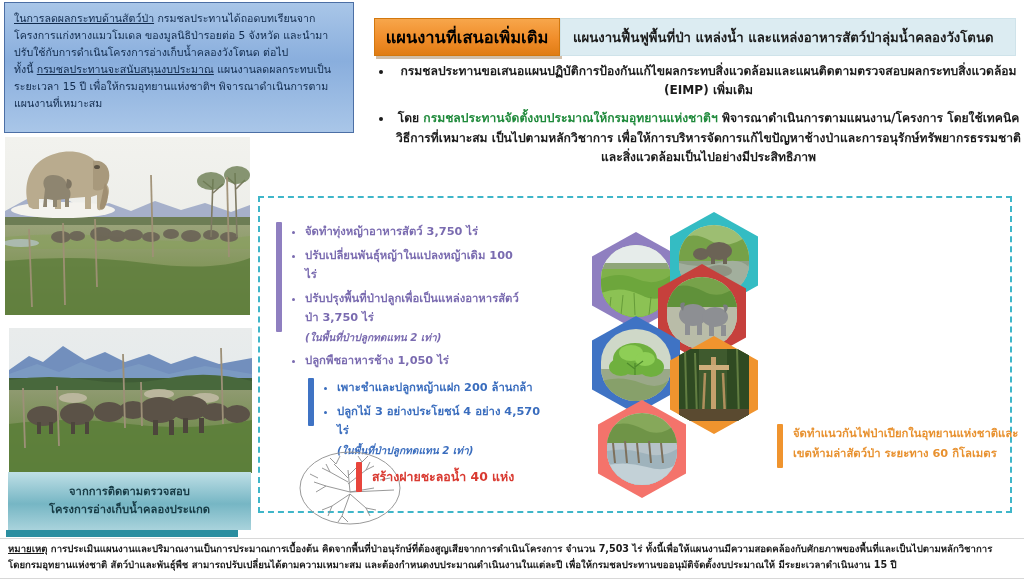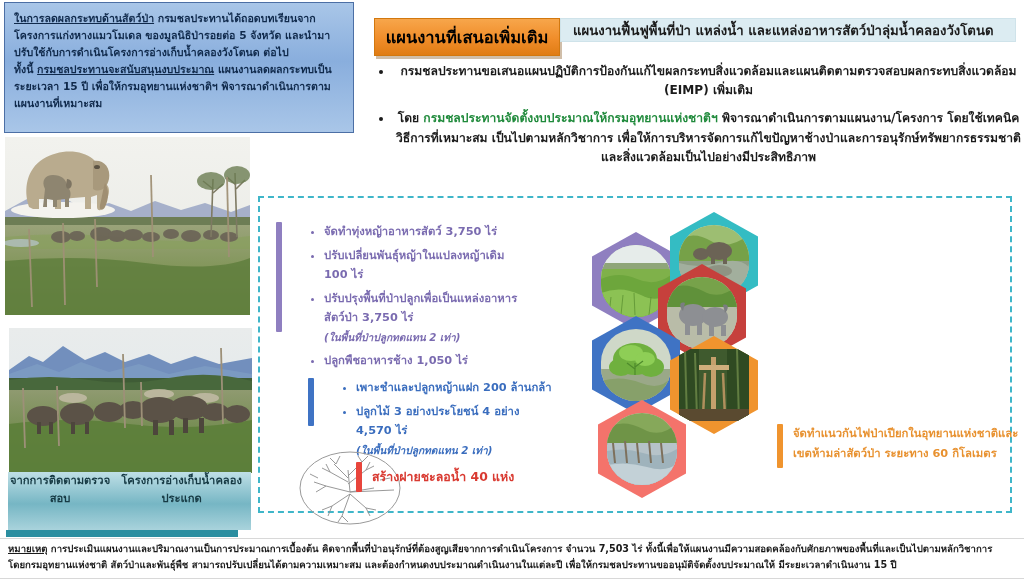--- a/index.html
+++ b/index.html
@@ -12,36 +12,36 @@
   #slide{position:absolute;left:0;top:0;width:1024px;height:579px;}
 
   
   .note-box{
     position:absolute;left:4px;top:2px;width:350px;height:131px;
     background:linear-gradient(180deg,#a9c6e8 0%,#89aedd 45%,#a9c6e8 100%);
     border:1px solid #4c6fa5;
     box-sizing:border-box;
     padding:7px 8px 4px 9px;
     color:#102a4c;font-size:10.6px;line-height:17.0px;
-    font-weight:700;
+    font-weight:400;
   }
   .note-box .u{text-decoration:underline;}
 
   
   .hdr-tag{
     position:absolute;left:374px;top:18px;width:186px;height:38px;
     background:linear-gradient(180deg,#f7a64b 0%,#f08d2a 55%,#e07c14 100%);
     border:1px solid #d2780f;
     box-shadow:2px 3px 0 rgba(120,70,10,.35);
     display:flex;align-items:center;justify-content:center;
     color:#000;font-weight:700;font-size:16.5px;
     box-sizing:border-box;
   }
   .hdr-bar{
-    position:absolute;left:560px;top:18px;width:456px;height:24px;
+    position:absolute;left:560px;top:18px;width:456px;height:38px;
     background:#dcecf2;border:1px solid #cfe3ea;
     display:flex;align-items:center;
     padding-left:12px;box-sizing:border-box;
     color:#1b1b1b;font-weight:700;font-size:13.2px;
   }
 
   
   .top-bullets{
     position:absolute;left:374px;top:62px;width:648px;
     color:#1b1b1b;font-size:12.1px;line-height:19.2px;font-weight:700;text-align:center;
@@ -51,36 +51,36 @@
   .grn{color:#1f8a3b;}
 
   
   .photo{position:absolute;border:1px solid #ffffff;overflow:hidden;}
   .ph1{left:4px;top:136px;width:245px;height:178px;}
   .ph2{left:8px;top:327px;width:243px;height:145px;}
   .cap{
     position:absolute;left:8px;top:472px;width:243px;height:58px;
     background:linear-gradient(180deg,#bfdfe6 0%,#76b6c4 55%,#a9d3dc 100%);
     color:#163a44;font-size:11.2px;line-height:18px;font-weight:700;
-    text-align:center;display:flex;flex-direction:row;justify-content:center;
+    text-align:center;display:flex;flex-direction:column;justify-content:center;
     box-sizing:border-box;
   }
 
   
   .dashbox{
     position:absolute;left:258px;top:196px;width:754px;height:317px;
     border:2px dashed #3fb6c9;box-sizing:border-box;background:transparent;
   }
 
   
   .callout{position:absolute;display:flex;align-items:flex-start;}
   .cbar{width:6px;border-radius:1px;flex:0 0 6px;margin-right:10px;}
   .ctext{font-size:11.3px;line-height:19.5px;font-weight:700;}
   .ctext ul{margin:0;padding-left:13px;list-style:disc;}
-  .ctext li{margin-bottom:4px;margin-left:19px;}
+  .ctext li{margin-bottom:4px;}
   .sub{font-style:italic;font-size:10.2px;display:block;}
 
   .co-purple{left:276px;top:222px;width:250px;}
   .co-purple .cbar{background:#8f7fc0;height:110px;}
   .co-purple .ctext{color:#7a6bb0;}
 
   .co-blue{left:308px;top:378px;width:245px;}
   .co-blue .cbar{background:#3f73c4;height:48px;}
   .co-blue .ctext{color:#3a6dbe;}
 

